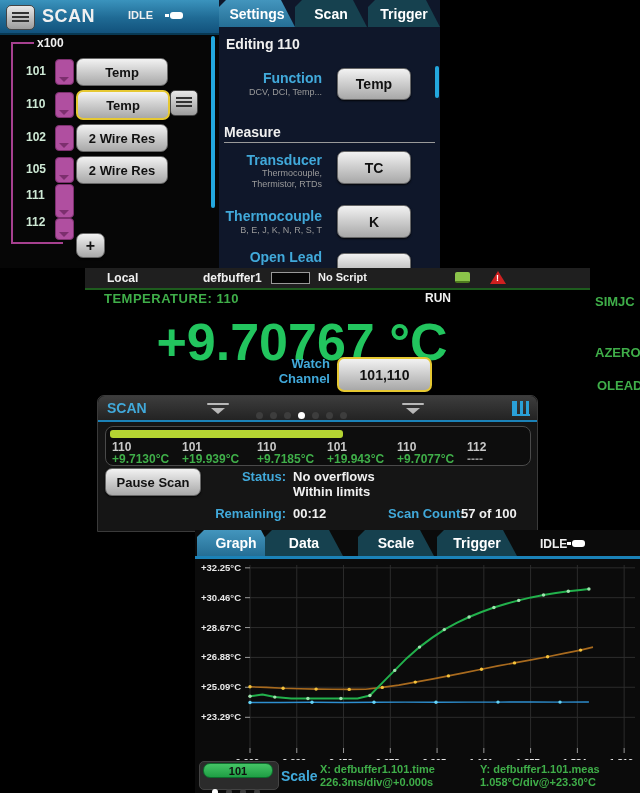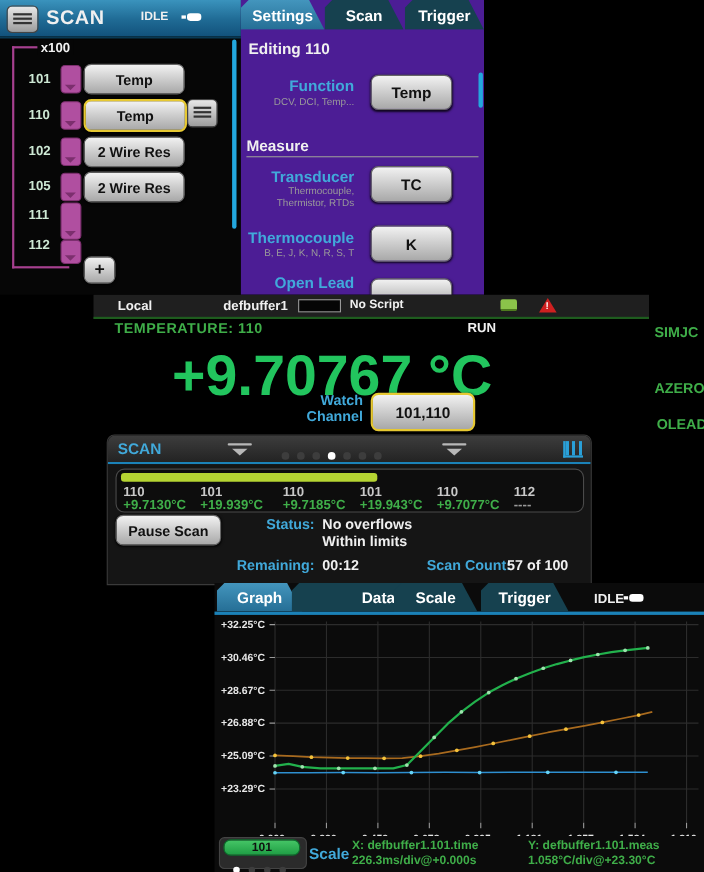--- a/index.html
+++ b/index.html
@@ -84,21 +84,21 @@
     <span class="abs bold" style="left:26px;top:188px;font-size:12px;color:#cde8d4;">111</span>
     <span class="handle" style="left:55px;top:184px;height:32px;"></span>
 
     <span class="abs bold" style="left:26px;top:215px;font-size:12px;color:#cde8d4;">112</span>
     <span class="handle" style="left:55px;top:218px;height:20px;"></span>
 
     <div class="btn" style="left:76px;top:233px;width:27px;height:23px;font-size:16px;">+</div>
     <div class="scrollbar" style="left:211px;top:36px;height:172px;"></div>
   </div>
 
-  <div class="abs" style="left:219px;top:0;width:221px;height:268px;background:#4c1d95;overflow:hidden;">
+  <div class="abs" style="left:219px;top:0;width:221px;height:268px;background:#0f172a;overflow:hidden;">
     <div class="tab active" style="left:0;top:0;width:76px;">Settings</div>
     <div class="tab" style="left:76px;top:0;width:72px;">Scan</div>
     <div class="tab" style="left:149px;top:0;width:72px;">Trigger</div>
 
     <span class="abs white bold" style="left:7px;top:36px;font-size:14px;">Editing 110</span>
 
     <div class="statuslbl" style="left:10px;top:70px;width:93px;font-size:14px;">Function</div>
     <div class="abs gray" style="left:10px;top:87px;width:93px;font-size:9px;text-align:right;">DCV, DCI, Temp...</div>
     <div class="btn" style="left:118px;top:68px;width:72px;height:30px;font-size:14px;">Temp</div>
 
@@ -176,21 +176,21 @@
     <span class="abs white bold" style="left:195px;top:73px;font-size:13px;">No overflows</span>
     <span class="abs white bold" style="left:195px;top:88px;font-size:13px;">Within limits</span>
     <div class="statuslbl" style="left:108px;top:110px;width:80px;">Remaining:</div>
     <span class="abs white bold" style="left:195px;top:110px;font-size:13px;">00:12</span>
     <span class="abs cyan bold" style="left:290px;top:110px;font-size:13px;">Scan Count:</span>
     <span class="abs white bold" style="left:363px;top:110px;font-size:13px;">57 of 100</span>
   </div>
 
   <div class="abs" style="left:195px;top:530px;width:445px;height:263px;background:#0b0b0b;">
     <div class="tab active" style="left:2px;top:0;width:78px;height:26px;">Graph</div>
-    <div class="tab" style="left:70px;top:0;width:78px;height:26px;padding-left:40px;">Data</div>
+    <div class="tab" style="left:70px;top:0;width:78px;height:26px;">Data</div>
     <div class="tab" style="left:163px;top:0;width:76px;height:26px;">Scale</div>
     <div class="tab" style="left:242px;top:0;width:80px;height:26px;">Trigger</div>
     <span class="abs white bold" style="left:345px;top:7px;font-size:12px;">IDLE</span>
     <span class="idle-ic" style="left:377px;top:10px;"></span>
     <div class="abs" style="left:0;top:26px;width:445px;height:3px;background:#1b82b8;"></div>
 
     <svg id="chart-svg" class="abs" style="left:0;top:30px;" width="445" height="200" xmlns="http://www.w3.org/2000/svg">
         <line x1="55" y1="5" x2="55" y2="188" stroke="#2c2c2c" stroke-width="1"></line>
         <line x1="55" y1="188" x2="55" y2="193" stroke="#9a9a9a"></line>
         <text x="55" y="205" fill="#e8e8e8" font-size="9.5" text-anchor="middle" font-weight="bold" font-family="Liberation Sans, sans-serif">0.000s</text>

